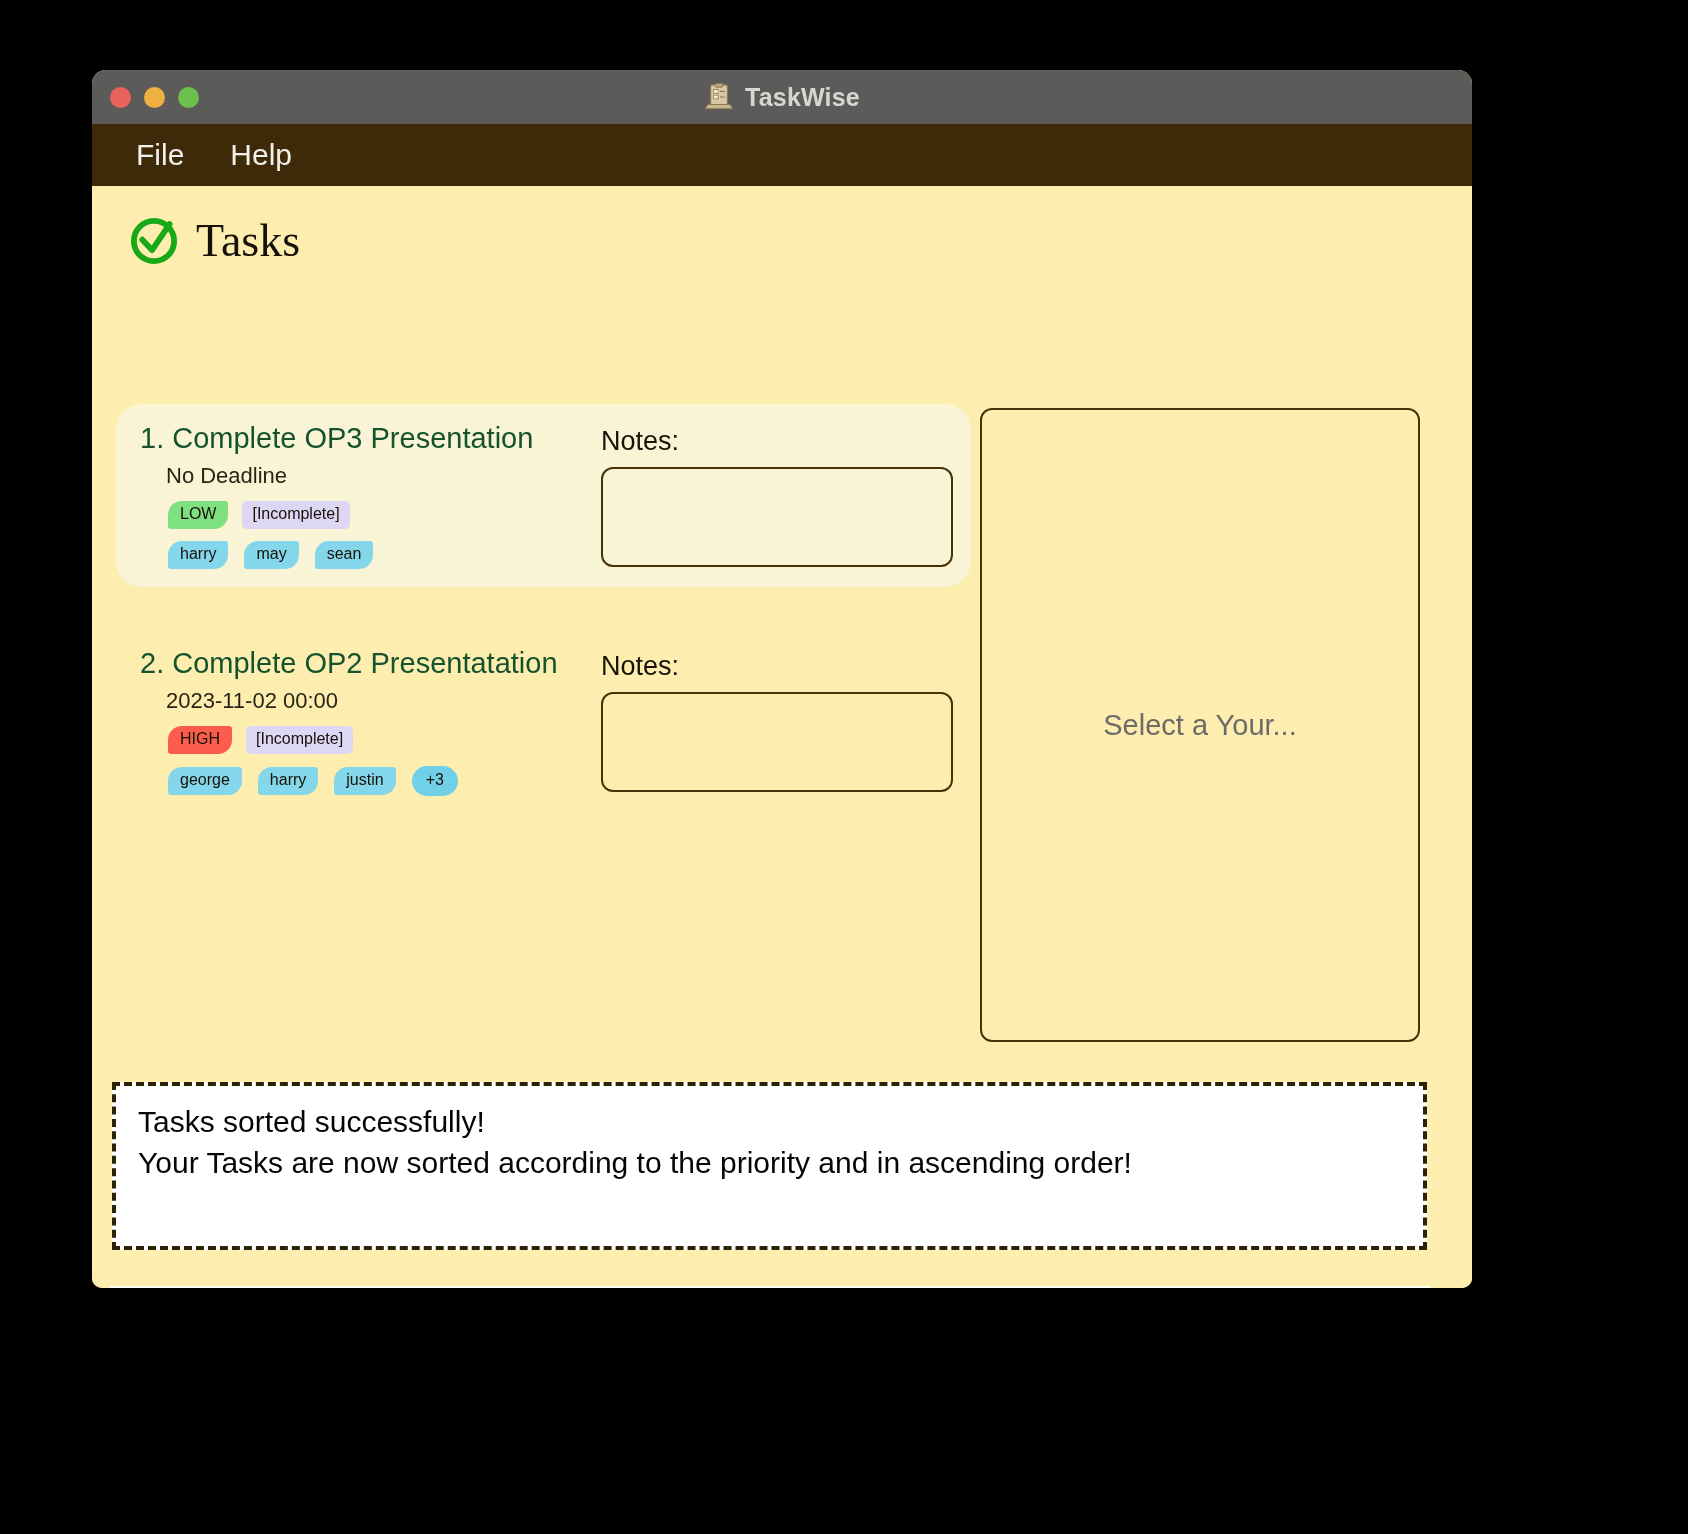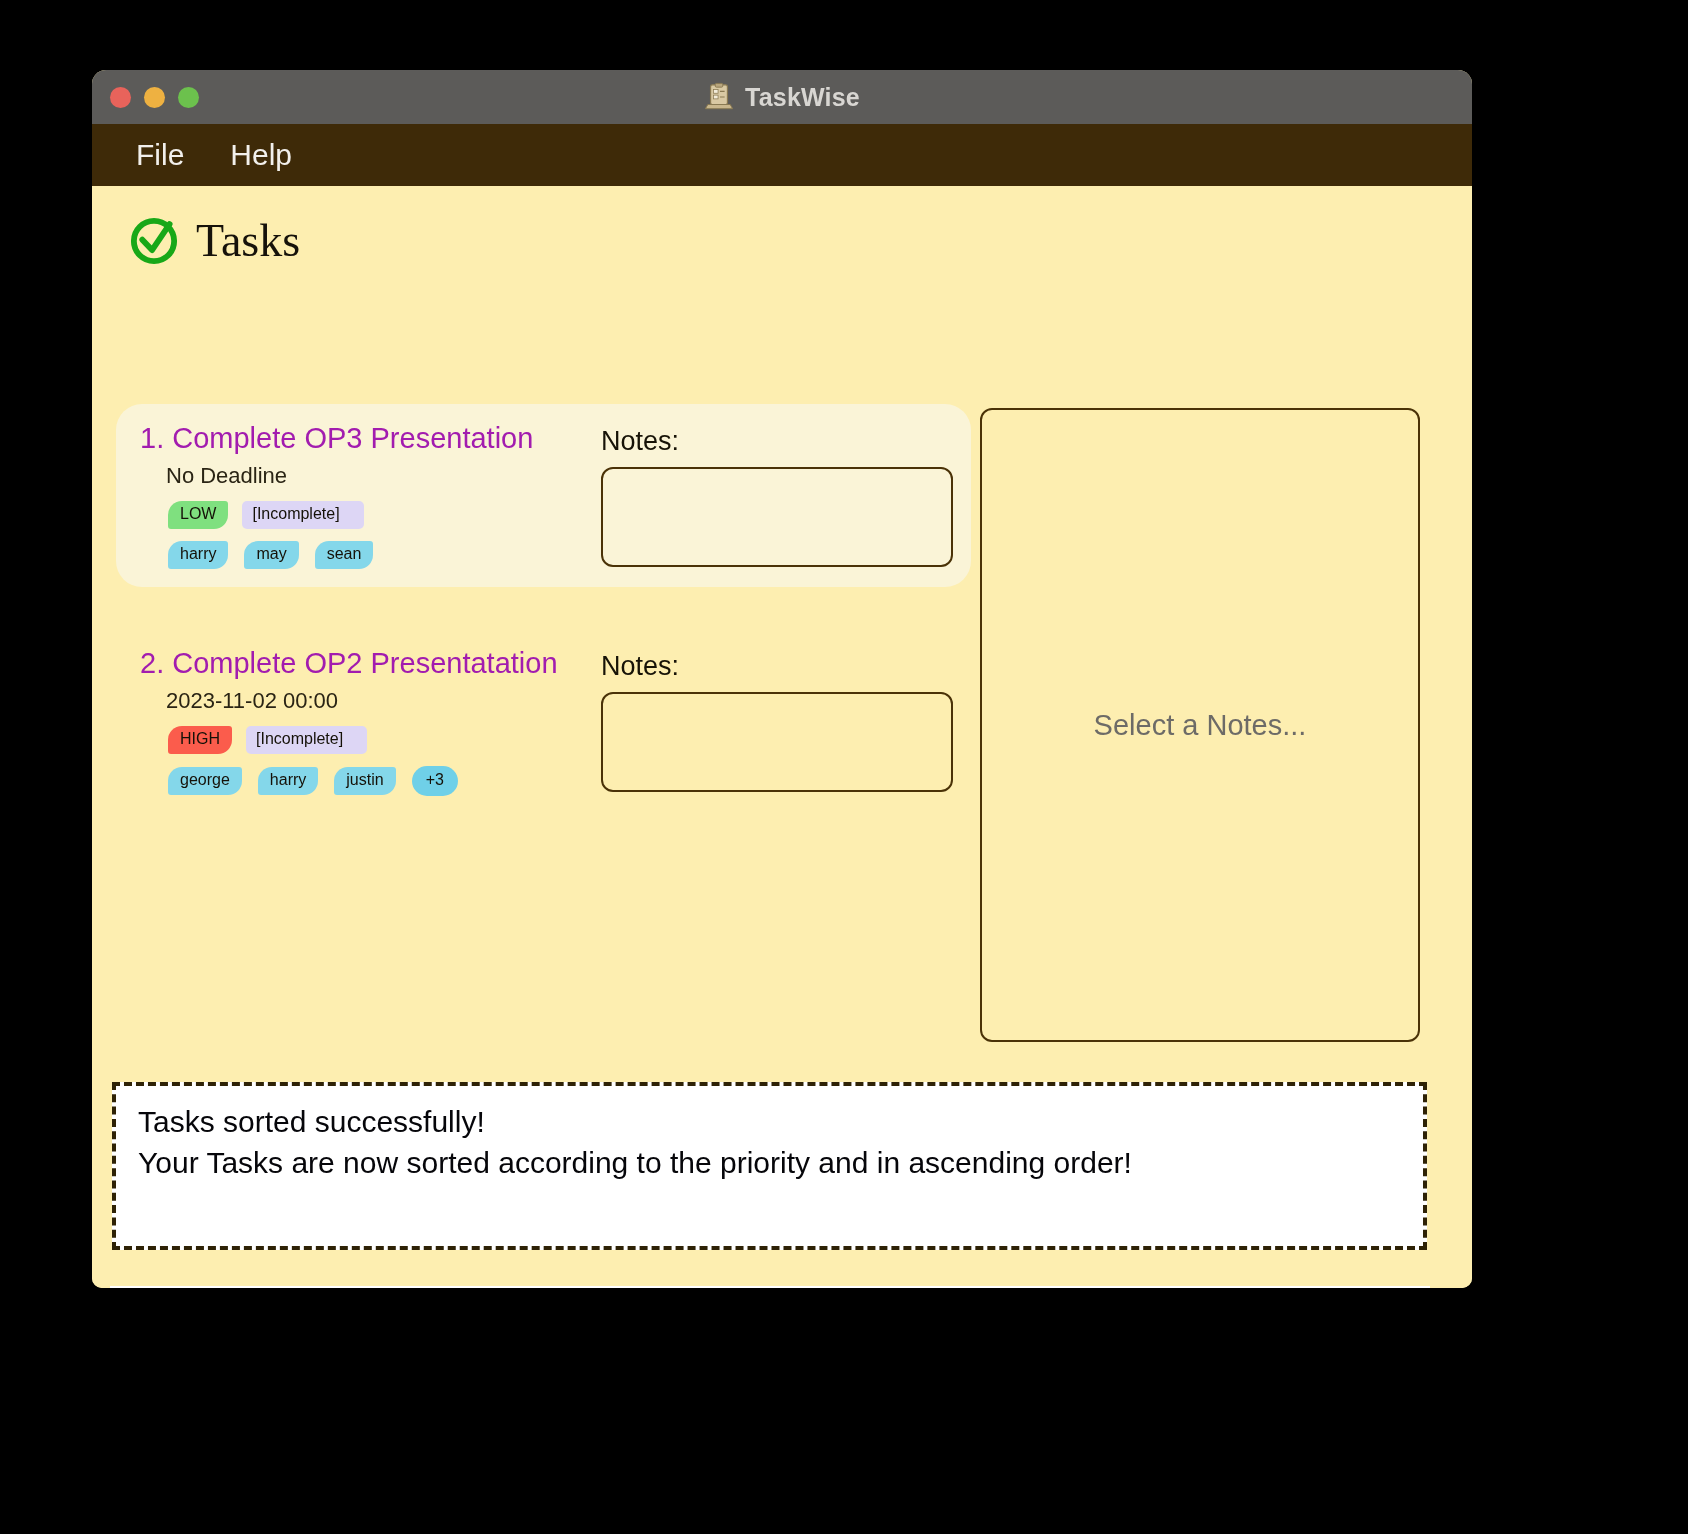--- a/index.html
+++ b/index.html
@@ -129,21 +129,21 @@
     padding: 18px 18px 18px 24px;
     box-sizing: border-box;
     width: 855px;
     min-height: 170px;
   }
   .task-row.selected { background: #faf4d7; }
 
   .task-left { width: 452px; }
   .task-title {
     font-size: 29px;
-    color: #a21caf;
+    color: #14532d;
     white-space: nowrap;
     font-family: "Liberation Sans", sans-serif;
   }
   .task-deadline {
     font-size: 22px;
     color: #2a2414;
     margin: 8px 0 0 26px;
     font-family: "Liberation Sans", sans-serif;
   }
   .chip-row {
@@ -159,21 +159,21 @@
     font-size: 16px;
     color: #151108;
     padding: 4px 12px 5px 12px;
     border-radius: 14px 3px 14px 3px;
     display: inline-block;
     line-height: 1.18;
     font-family: "Liberation Sans", sans-serif;
   }
   .chip.prio-low  { background: #7fe07f; }
   .chip.prio-high { background: #fb5c4c; }
-  .chip.status    { background: #ddd6f5; border-radius: 5px; padding: 4px 24px 5px 10px; }
+  .chip.status    { background: #ddd6f5; border-radius: 5px; padding: 4px 10px 5px 10px; }
   .chip.person    { background: #84d7ea; }
   .chip.more {
     background: #6fd0e8;
     border-radius: 999px;
     padding: 5px 14px 6px 14px;
   }
 
   
   .notes-col {
     margin-left: 38px;
@@ -339,21 +339,21 @@
           </div>
           <div class="notes-col">
             <div class="notes-label">Notes:</div>
             <div class="notes-box"></div>
           </div>
         </div>
 
       </div>
 
       <div class="detail-panel">
-        <span class="detail-placeholder">Select a Notes...</span>
+        <span class="detail-placeholder">Select a Your...</span>
       </div>
 
       <div class="message-box">
         <div class="message-line">Tasks sorted successfully!</div>
         <div class="message-line">Your Tasks are now sorted according to the priority and in ascending order!</div>
       </div>
 
       <input class="bottom-input" type="text" value="" placeholder="" style="">
 
     </div>

